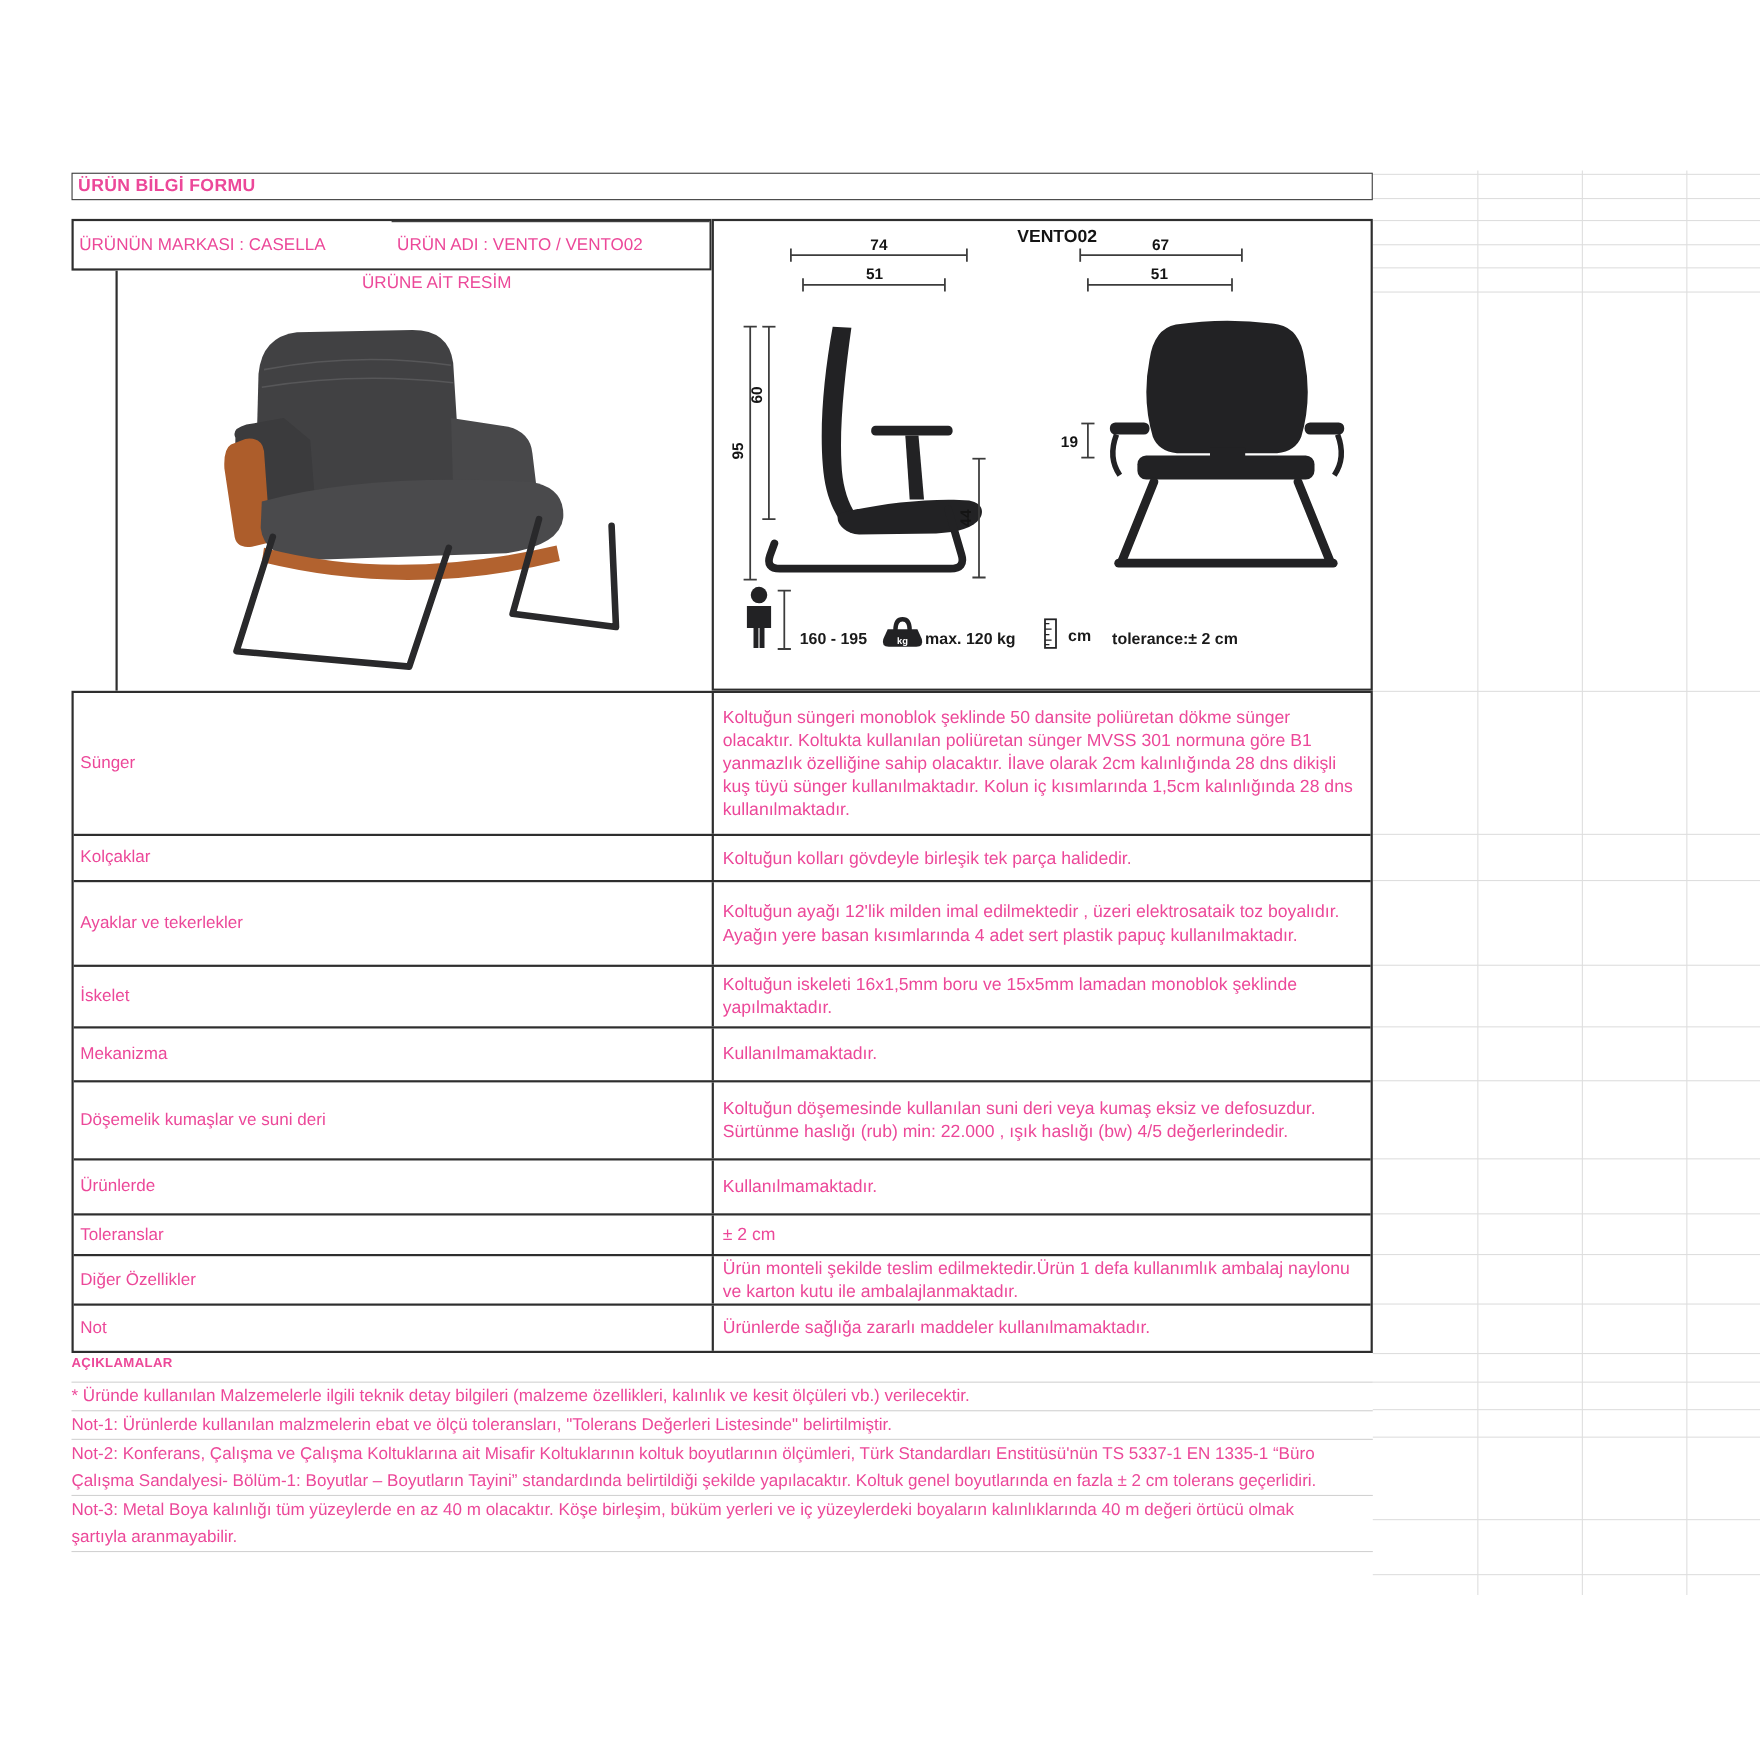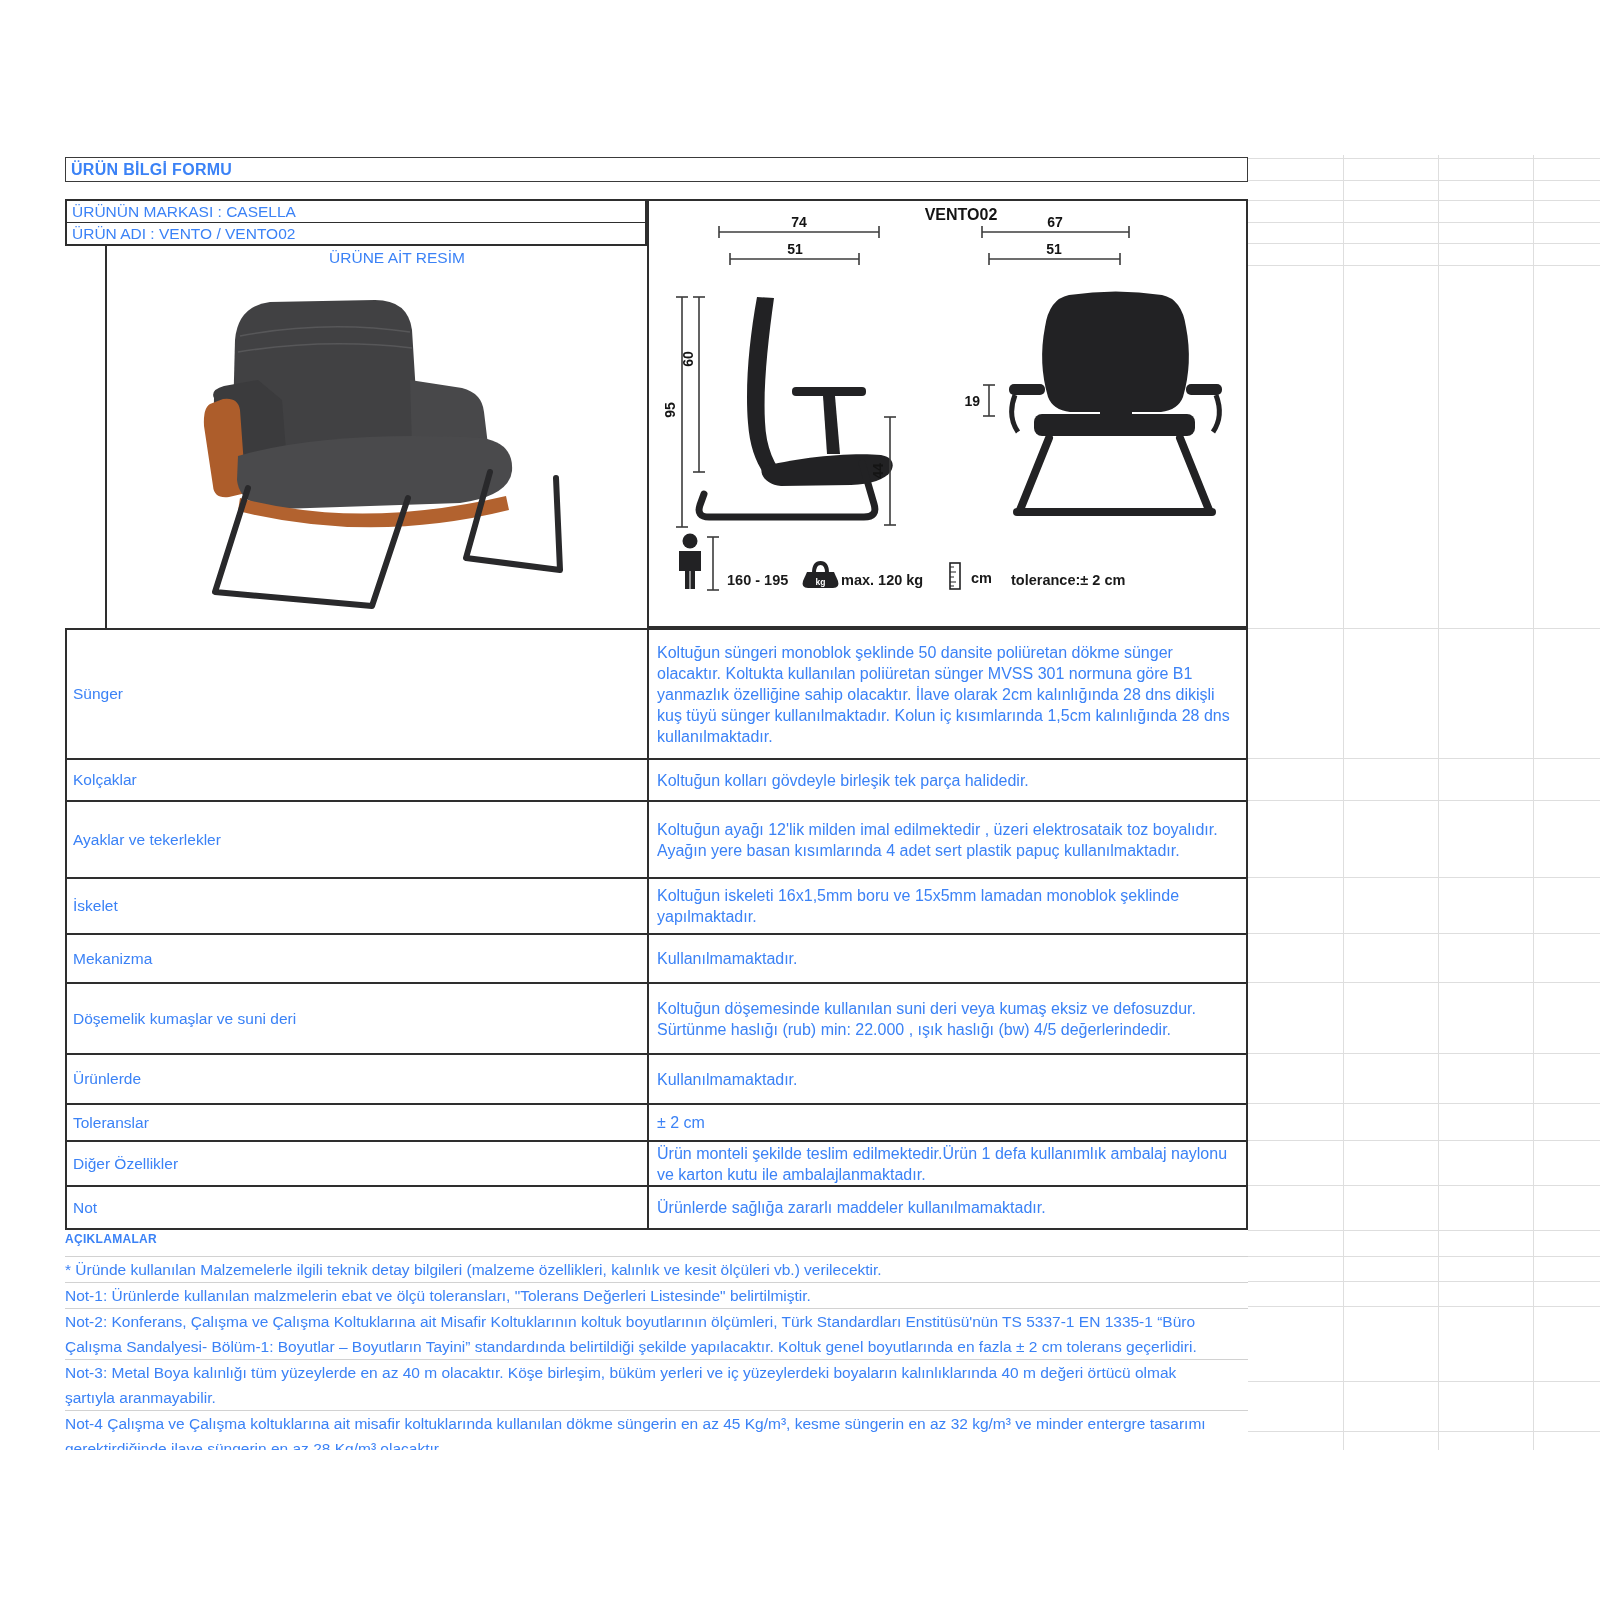--- a/index.html
+++ b/index.html
@@ -1,31 +1,31 @@
 <!DOCTYPE html>
 <html><head>
 <meta charset="utf-8">
 <style>
   html,body { margin:0; padding:0; background:#ffffff; }
   #page {
     position:relative; width:1600px; height:1450px; background:#ffffff;
-    font-family:"Liberation Sans", sans-serif; color:#3b82f6; overflow:hidden;
+    font-family:"Liberation Sans", sans-serif; color:#ec4899; overflow:hidden;
   }
   .abs { position:absolute; }
   .gl-v { position:absolute; width:1px; background:#dedede; }
   .gl-h { position:absolute; height:1px; background:#dedede; }
 
   #title-box {
     left:65px; top:157px; width:1183px; height:25px; box-sizing:border-box;
     border:1.5px solid #3a3a3a; display:flex; align-items:center;
     padding-left:5px; font-size:16px; font-weight:bold; letter-spacing:.3px;
   }
   #header-box {
     left:65px; top:199px; width:582px; height:47px; box-sizing:border-box;
-    border:2px solid #2e2e2e; display:flex; flex-direction:column; background:#fff;
+    border:2px solid #2e2e2e; display:flex; background:#fff;
   }
   .hdr-row { flex:1; display:flex; align-items:center; padding-left:5px; font-size:15.5px; }
   .hdr-row + .hdr-row { border-top:1.5px solid #2e2e2e; }
 
   #left-cell {
     left:65px; top:246px; width:582px; height:382px; box-sizing:border-box;
     border-left:2px solid #2e2e2e; background:#fff;margin-left:40px;
   }
   #image-caption { text-align:center; padding-top:3px; font-size:15.5px; }
 
@@ -273,16 +273,15 @@
       <div class="spec-value">Ürünlerde sağlığa zararlı maddeler kullanılmamaktadır.</div>
     </div>
   </div>
 
   <div id="notes" class="abs">
     <div id="notes-heading">AÇIKLAMALAR</div>
     <div class="note-item">*  Üründe kullanılan Malzemelerle ilgili teknik detay bilgileri (malzeme özellikleri, kalınlık ve kesit ölçüleri vb.)  verilecektir.</div>
     <div class="note-item">Not-1: Ürünlerde kullanılan malzmelerin ebat ve ölçü toleransları, "Tolerans Değerleri Listesinde" belirtilmiştir.</div>
     <div class="note-item">Not-2: Konferans, Çalışma ve Çalışma Koltuklarına ait  Misafir Koltuklarının koltuk boyutlarının ölçümleri, Türk Standardları Enstitüsü'nün TS 5337-1 EN 1335-1 “Büro Çalışma Sandalyesi- Bölüm-1: Boyutlar – Boyutların Tayini” standardında belirtildiği şekilde yapılacaktır. Koltuk genel boyutlarında en fazla ± 2 cm tolerans geçerlidiri.</div>
     <div class="note-item">Not-3: Metal Boya kalınlığı tüm yüzeylerde en az 40 m  olacaktır. Köşe birleşim, büküm yerleri ve iç yüzeylerdeki boyaların kalınlıklarında 40 m değeri örtücü olmak şartıyla aranmayabilir.</div>
-    <div class="note-item">Not-4 Çalışma ve Çalışma koltuklarına ait misafir koltuklarında kullanılan dökme süngerin en az 45 Kg/m³,  kesme süngerin en az 32 kg/m³ ve minder entergre tasarımı gerektirdiğinde ilave süngerin en az 28 Kg/m³ olacaktır.</div>
   </div>
 
 </div>
 
 </body></html>

